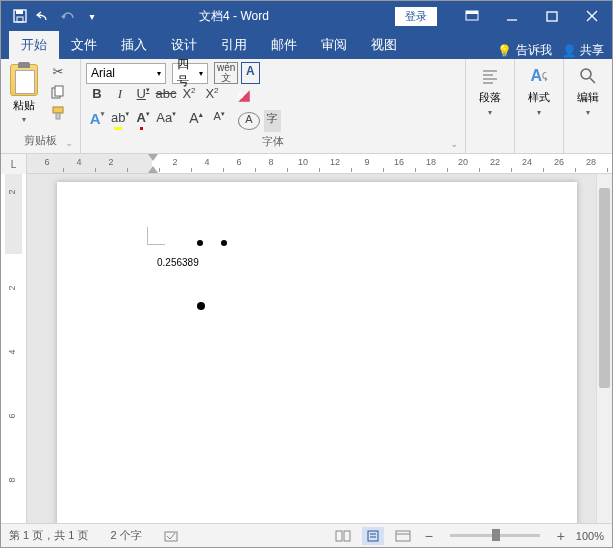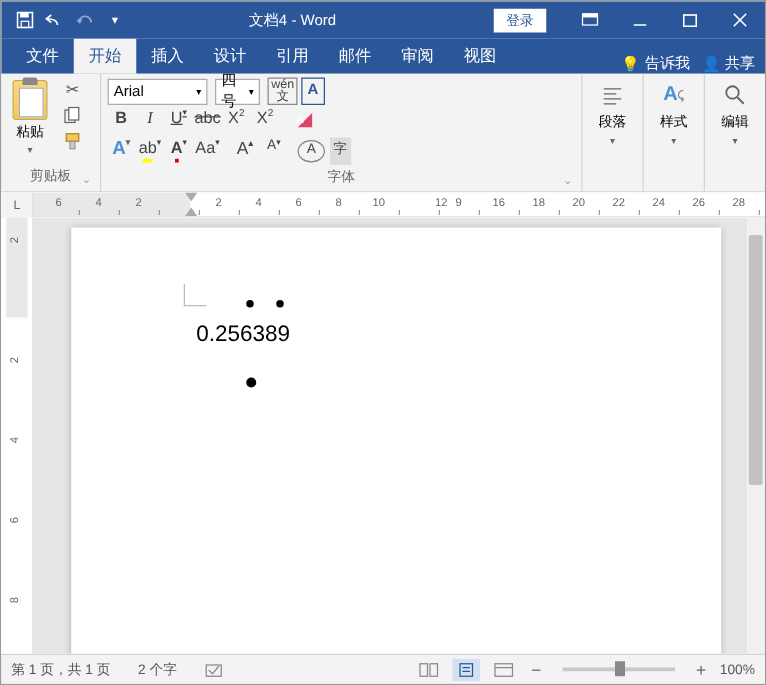--- a/index.html
+++ b/index.html
@@ -49,21 +49,21 @@
 .rtick{position:absolute;top:14px;width:1px;height:4px;background:#999}
 .indent-marker{position:absolute;width:0;height:0;z-index:2}
 .indent-top{top:0;border-left:5px solid transparent;border-right:5px solid transparent;border-top:7px solid #aaa}
 .indent-bot{bottom:0;border-left:5px solid transparent;border-right:5px solid transparent;border-bottom:7px solid #aaa}
 .workspace{flex:1;display:flex;background:#fff;overflow:hidden}
 .ruler-v{width:26px;background:#fff;border-right:1px solid #d4d4d4;position:relative}
 .ruler-v-shade{position:absolute;left:4px;right:4px;background:#e8e8e8}
 .rvnum{position:absolute;left:8px;font-size:9px;color:#666;transform:translateY(-50%) rotate(-90deg)}
 .doc-area{flex:1;background:#e6e6e6;position:relative;overflow:hidden}
 .page{position:absolute;background:#fff;box-shadow:0 0 6px rgba(0,0,0,0.25);left:30px;top:8px;width:520px;height:360px}
-.page-content{position:absolute;left:100px;top:75px;font-size:18px;font-family:Arial}
+.page-content{position:absolute;left:100px;top:75px;font-size:10px;font-family:Arial}
 .dots-top{position:absolute;left:140px;top:58px;display:flex;gap:18px}
 .dot{width:6px;height:6px;background:#000;border-radius:50%}
 .dot-bottom{position:absolute;left:140px;top:120px;width:8px;height:8px;background:#000;border-radius:50%}
 .corner-mark{position:absolute;left:90px;top:45px;width:18px;height:18px;border-left:1px solid #bbb;border-bottom:1px solid #bbb}
 .scrollbar-v{position:absolute;right:0;top:0;bottom:0;width:16px;background:#f0f0f0;border-left:1px solid #ddd}
 .scroll-thumb{position:absolute;left:2px;right:2px;background:#c1c1c1;border-radius:2px}
 .statusbar{height:24px;background:#f3f3f3;border-top:1px solid #d4d4d4;display:flex;align-items:center;font-size:11px;color:#555;padding:0 8px;gap:22px}
 .status-right{margin-left:auto;display:flex;align-items:center;gap:8px}
 .view-btn{width:22px;height:18px;display:flex;align-items:center;justify-content:center;cursor:pointer;color:#777}
 .view-btn.active{background:#d5e1f2;color:#2b579a}
@@ -121,22 +121,22 @@
     <div class="tb-win close">
         <svg width="12" height="12">
           <line x1="1" y1="1" x2="11" y2="11" stroke="#fff" stroke-width="1.3"></line>
           <line x1="11" y1="1" x2="1" y2="11" stroke="#fff" stroke-width="1.3"></line>
         </svg>
       </div>
   </div>
 </div>
 
 <div class="tabbar">
+  <div class="tab active">开始</div>
   <div class="tab">文件</div>
-  <div class="tab active">开始</div>
   <div class="tab">插入</div>
   <div class="tab">设计</div>
   <div class="tab">引用</div>
   <div class="tab">邮件</div>
   <div class="tab">审阅</div>
   <div class="tab">视图</div>
   <div class="tab-right">
     <span style="display:flex;align-items:center;gap:4px">
         <span>💡</span>
         <span>告诉我</span>
@@ -293,21 +293,21 @@
         <span class="rnum" style="left: 148px;">2</span>
         <div class="rtick" style="left: 164px;"></div>
         <span class="rnum" style="left: 180px;">4</span>
         <div class="rtick" style="left: 196px;"></div>
         <span class="rnum" style="left: 212px;">6</span>
         <div class="rtick" style="left: 228px;"></div>
         <span class="rnum" style="left: 244px;">8</span>
         <div class="rtick" style="left: 260px;"></div>
         <span class="rnum" style="left: 276px;">10</span>
         <div class="rtick" style="left: 292px;"></div>
-        <span class="rnum" style="left: 308px; margin-left: 18px;">12</span>
+        <span class="rnum" style="left: 308px;">12</span>
         <div class="rtick" style="left: 324px;"></div>
         <span class="rnum" style="left: 340px;">9</span>
         <div class="rtick" style="left: 356px;"></div>
         <span class="rnum" style="left: 372px;">16</span>
         <div class="rtick" style="left: 388px;"></div>
         <span class="rnum" style="left: 404px;">18</span>
         <div class="rtick" style="left: 420px;"></div>
         <span class="rnum" style="left: 436px;">20</span>
         <div class="rtick" style="left: 452px;"></div>
         <span class="rnum" style="left: 468px;">22</span>

